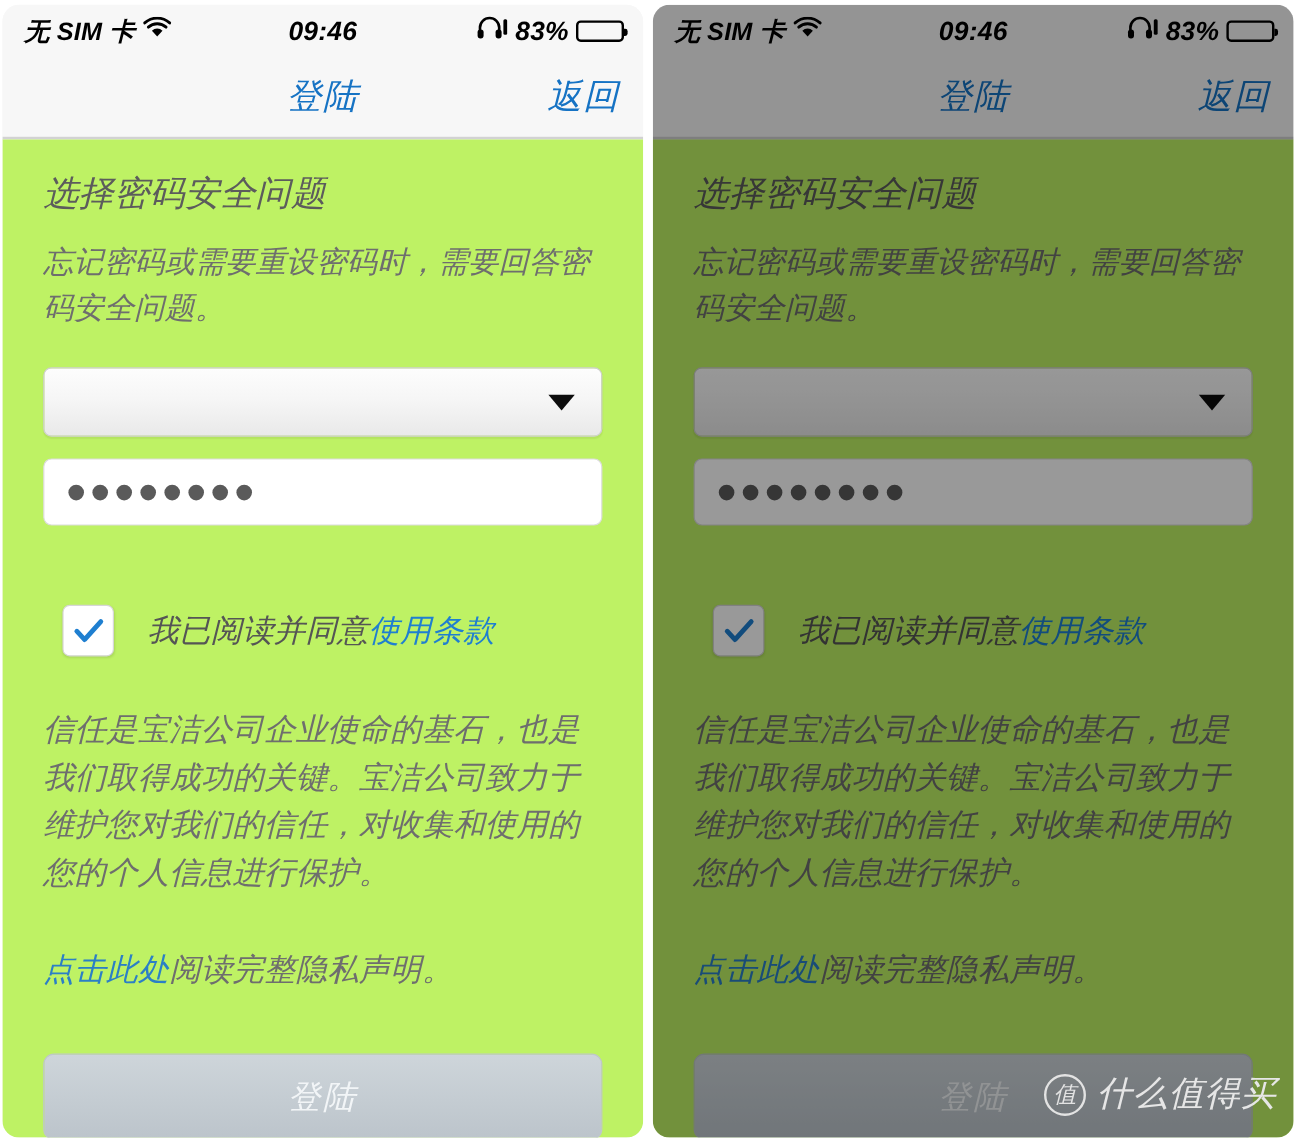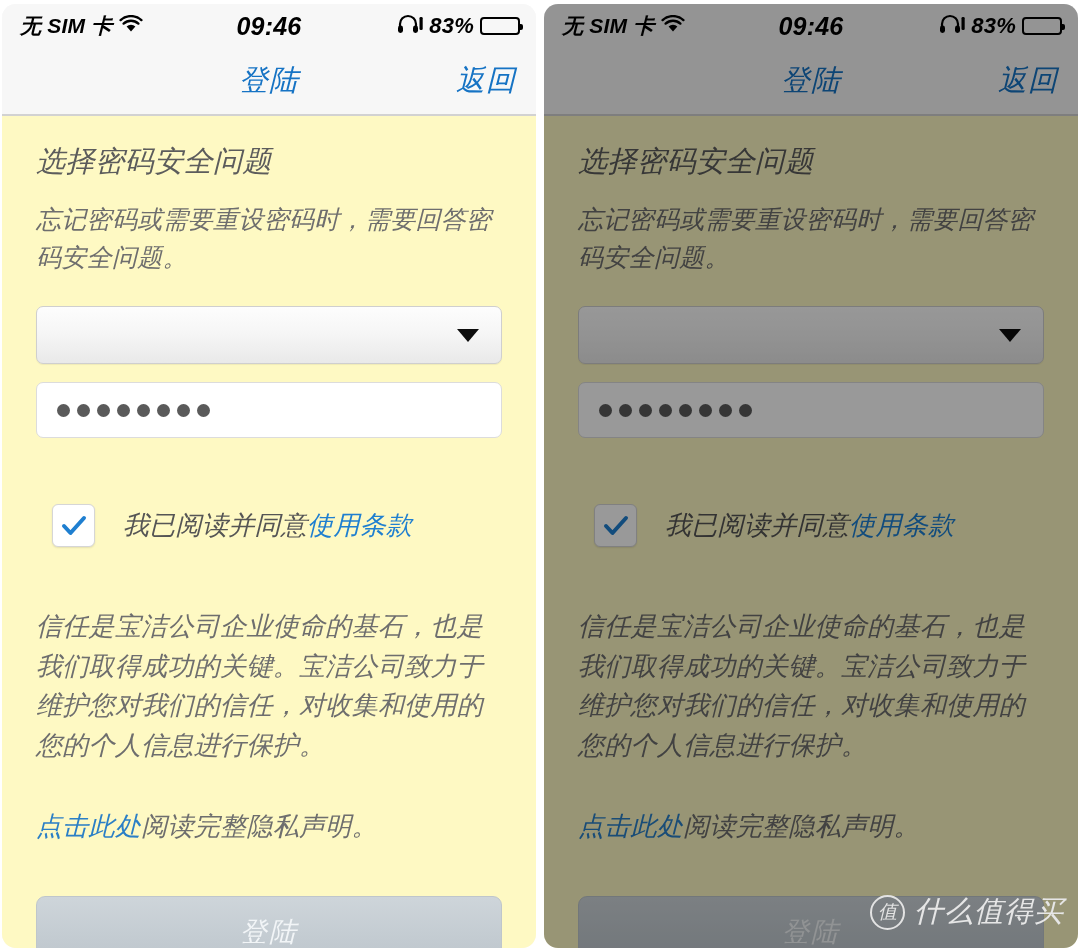--- a/index.html
+++ b/index.html
@@ -53,21 +53,21 @@
   }
   .sb-left {
     display: flex;
     align-items: center;
     gap: 7px;
   }
   .sb-center {
     position: absolute;
     left: 0; right: 0;
     text-align: center;
-    font-size: 25px;
+    font-size: 22px;
     font-weight: bold;
     pointer-events: none;
   }
   .sb-right {
     margin-left: auto;
     display: flex;
     align-items: center;
     gap: 6px;
     z-index: 2;
   }
@@ -124,21 +124,21 @@
     font-size: 29px;
     color: #1673c4;
     letter-spacing: 1px;
     pointer-events: none;
   }
 
   
   .content {
     padding: 0 34px;
     box-sizing: border-box;
-    background: #fef9c3;
+    background: #bef264;
     height: calc(100% - 112px);
   }
   .heading {
     font-size: 29px;
     color: #5c5c5c;
     padding-top: 26px;
     letter-spacing: 0.5px;
   }
   .subtext {
     font-size: 25px;
@@ -210,21 +210,21 @@
   }
   .agree-label {
     font-size: 26px;
     color: #555;
     margin-left: 28px;
     letter-spacing: 0.3px;
   }
   .agree-label .lnk { color: #1f7fd0; }
 
   .privacy {
-    margin-top: 60px;
+    margin-top: 42px;
     font-size: 26px;
     color: #6e6e6e;
     line-height: 1.52;
     letter-spacing: 0.3px;
     max-width: 470px;
   }
   .privacy-link-line {
     margin-top: 44px;
     font-size: 26px;
     color: #6e6e6e;

